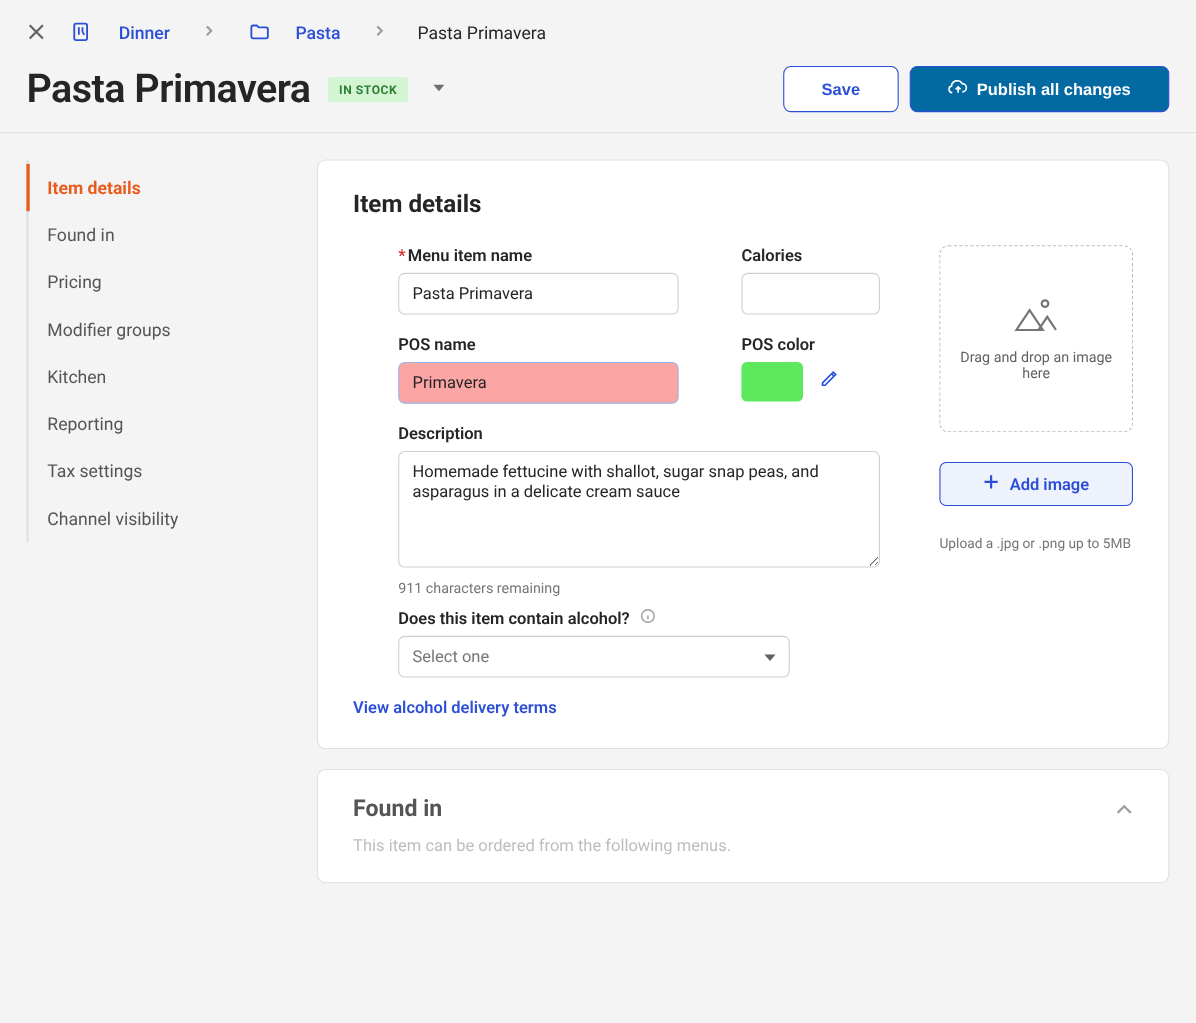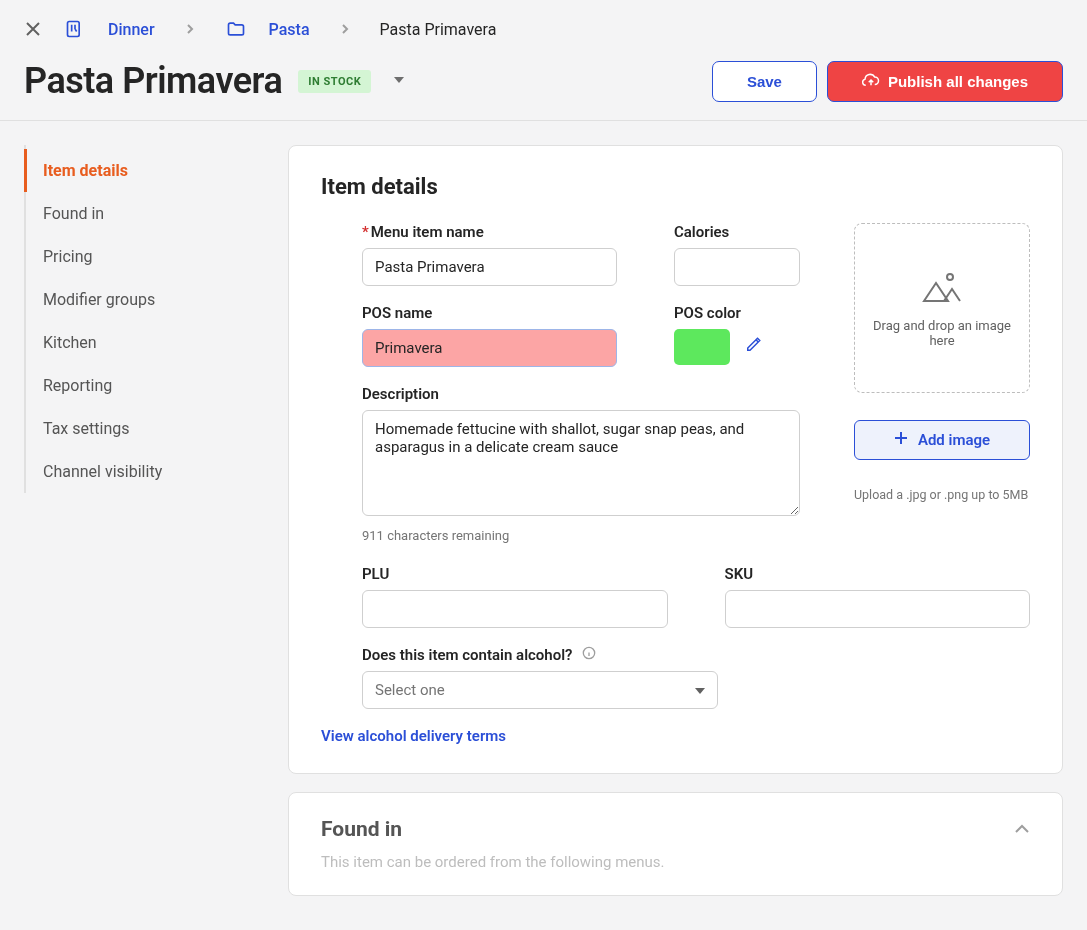--- a/index.html
+++ b/index.html
@@ -11,21 +11,21 @@
 .bc-sep { color: #9e9e9e; font-size: 14px; padding: 0 8px; }
 .bc-current { color: #252525; font-size: 16px; }
 .header-row { display: flex; align-items: center; justify-content: space-between; padding: 6px 24px 18px 24px; border-bottom: 1px solid #e0e0e0; }
 .header-left { display: flex; align-items: center; gap: 16px; }
 .page-title { font-size: 36px; font-weight: 600; color: #252525; letter-spacing: -0.5px; }
 .stock-badge { background: #d4f5d4; color: #2e7d32; font-size: 11px; font-weight: 700; padding: 5px 10px; border-radius: 3px; letter-spacing: 0.5px; }
 .stock-caret { color: #6e6e6e; font-size: 12px; margin-left: 6px; cursor: pointer; }
 .header-right { display: flex; gap: 10px; }
 .btn { font-size: 15px; font-weight: 600; padding: 9px 34px; border-radius: 7px; cursor: pointer; border: 1.5px solid; display: inline-flex; align-items: center; gap: 8px; }
 .btn-outline { background: #fff; border-color: #2b4fd7; color: #2b4fd7; }
-.btn-primary { background: #ef4444; border-color: #2b4fd7; color: #fff; }
+.btn-primary { background: #0369a1; border-color: #2b4fd7; color: #fff; }
 .main { display: flex; padding: 24px 24px; gap: 24px; align-items: flex-start; }
 .sidebar { width: 240px; flex-shrink: 0; border-left: 2px solid #e0e0e0; padding-top: 4px; }
 .side-item { padding: 12px 16px; font-size: 16px; color: #555; cursor: pointer; margin-left: -2px; border-left: 3px solid transparent; }
 .side-item.active { color: #e85d1f; font-weight: 700; border-left: 3px solid #e85d1f; }
 .side-item.highlight { outline: 3px solid #e85d1f; outline-offset: -3px; border-radius: 2px; }
 .content { flex: 1; display: flex; flex-direction: column; gap: 18px; }
 .card { background: #fff; border: 1px solid #e0e0e0; border-radius: 8px; padding: 28px 32px; }
 .card h2 { font-size: 22px; font-weight: 700; margin-bottom: 24px; }
 .form-grid { display: flex; gap: 18px; align-items: flex-start; }
 .form-main { flex: 1; }
@@ -179,30 +179,20 @@
               <svg width="14" height="14" viewBox="0 0 14 14" stroke="currentColor" stroke-width="2">
                   <path d="M7 1 v12 M1 7 h12"></path>
                 </svg>
             </span>
             <span>Add image</span>
           </div>
           <div class="img-help">Upload a .jpg or .png up to 5MB</div>
         </div>
       </div>
 
-      <div class="row" style="margin-top:18px;">
-        <div class="field">
-          <label class="label">PLU</label>
-          <input class="input" value="" style="">
-        </div>
-        <div class="field">
-          <label class="label">SKU</label>
-          <input class="input" value="" style="">
-        </div>
-      </div>
 
       <div class="field" style="margin-top:6px; margin-bottom:18px;">
         <label class="label">
           <span>Does this item contain alcohol?</span>
           <span class="info-icon">
             <svg width="14" height="14" viewBox="0 0 16 16" fill="none" stroke="currentColor" stroke-width="1.5">
                 <circle cx="8" cy="8" r="6.5"></circle>
                 <path d="M8 5 v0 M8 7.5 v4"></path>
               </svg>
           </span>

